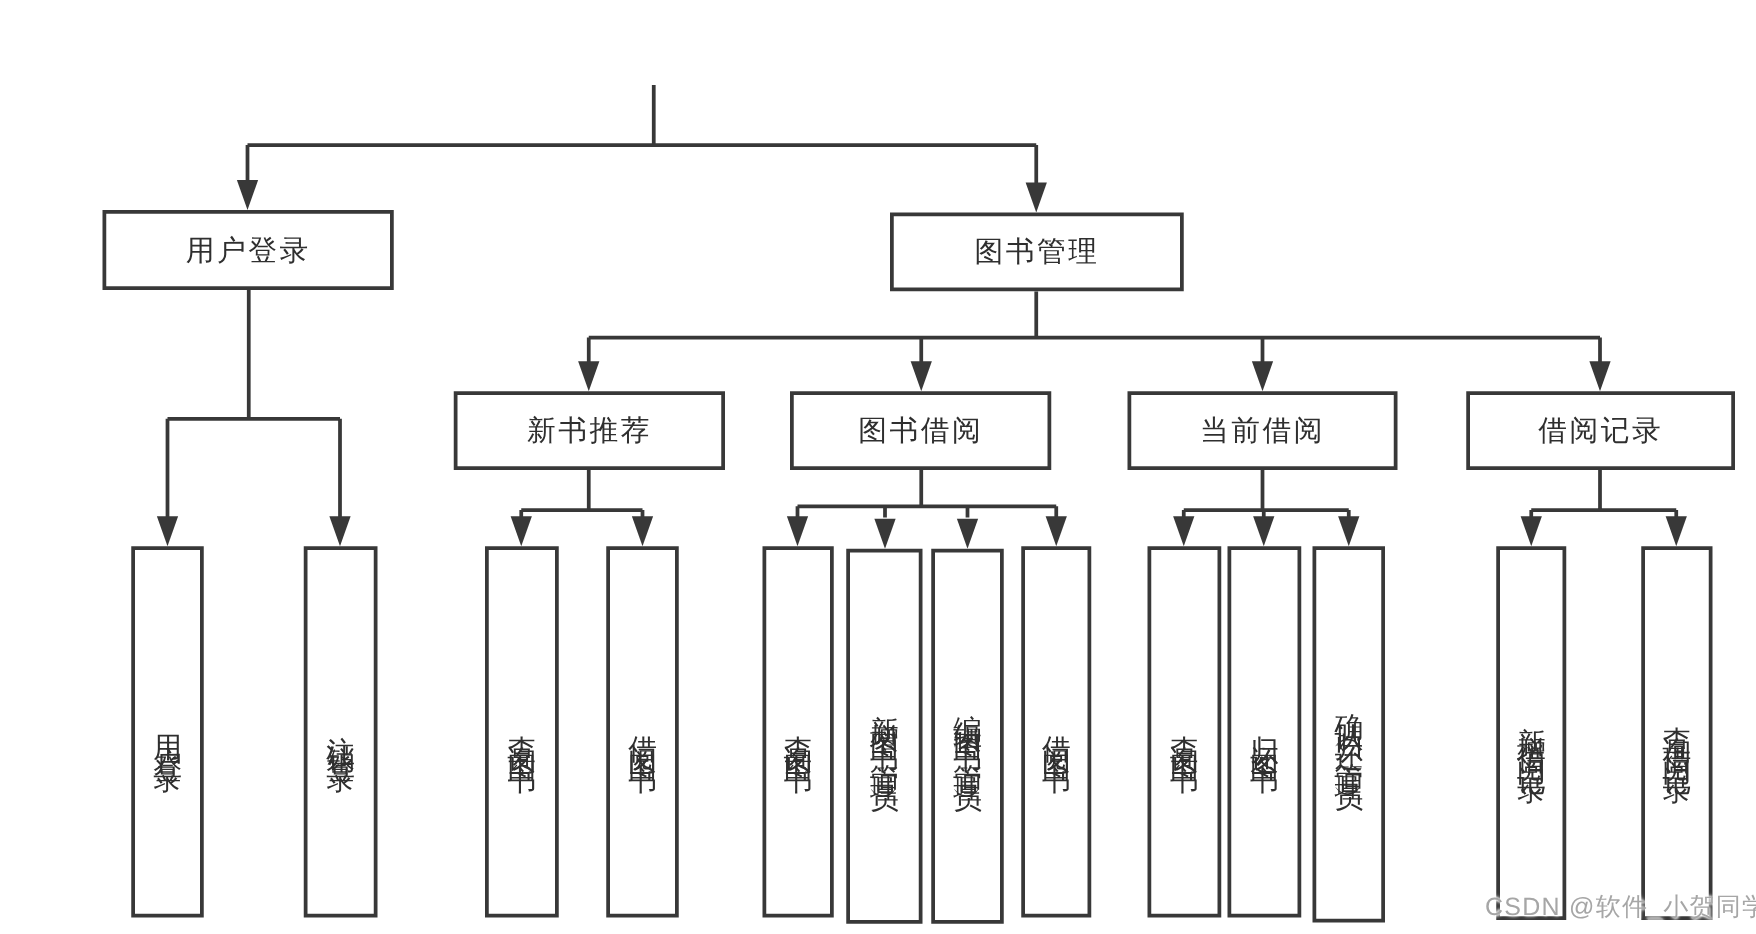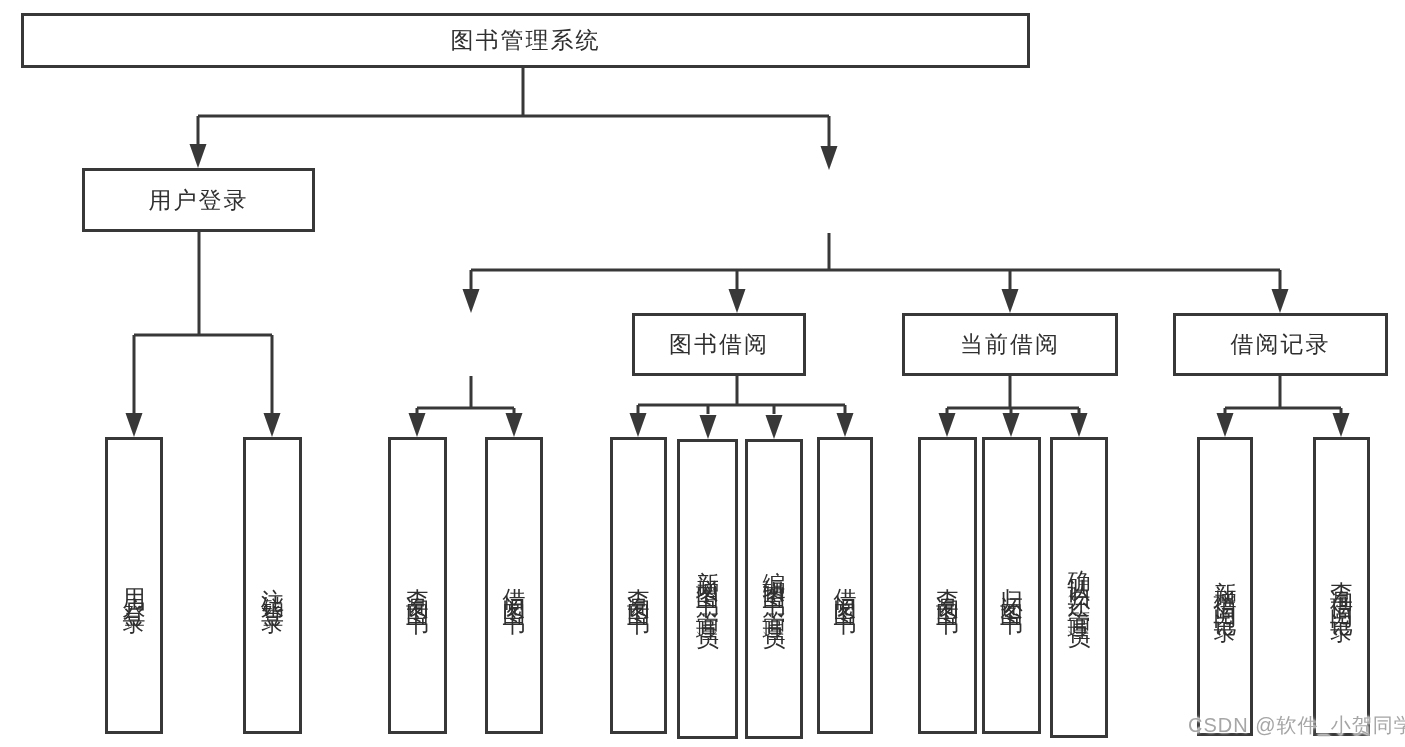--- a/index.html
+++ b/index.html
@@ -104,25 +104,26 @@
       <polygon points="1079,437 1070.5,413 1087.5,413"></polygon>
     </g>
 
     <g>
       <path d="M1280 376 V408 M1225 408 H1341 M1225 408 V414 M1341 408 V414"></path>
       <polygon points="1225,437 1216.5,413 1233.5,413"></polygon>
       <polygon points="1341,437 1332.5,413 1349.5,413"></polygon>
     </g>
   </svg>
 
-  <div class="node" style="left:21px;top:13px;width:1009px;height:55px;">图书管理系统</div>
 
   <div class="node" style="left:82px;top:168px;width:233px;height:64px;">用户登录</div>
+  <div class="node" style="left:712px;top:170px;width:235px;height:63px;">图书管理</div>
 
-  <div class="node" style="left:632px;top:313px;width:174px;height:63px;">图书借阅</div>
+  <div class="node" style="left:363px;top:313px;width:217px;height:63px;">新书推荐</div>
+  <div class="node" style="left:632px;top:313px;width:209px;height:63px;">图书借阅</div>
   <div class="node" style="left:902px;top:313px;width:216px;height:63px;text-align:center;">当前借阅</div>
   <div class="node" style="left:1173px;top:313px;width:215px;height:63px;">借阅记录</div>
 
   <div class="leaf" style="left:105px;top:437px;width:58px;height:297px;">
     <span>用户登录</span>
   </div>
   <div class="leaf" style="left:243px;top:437px;width:59px;height:297px;">
     <span>注销登录</span>
   </div>
 

